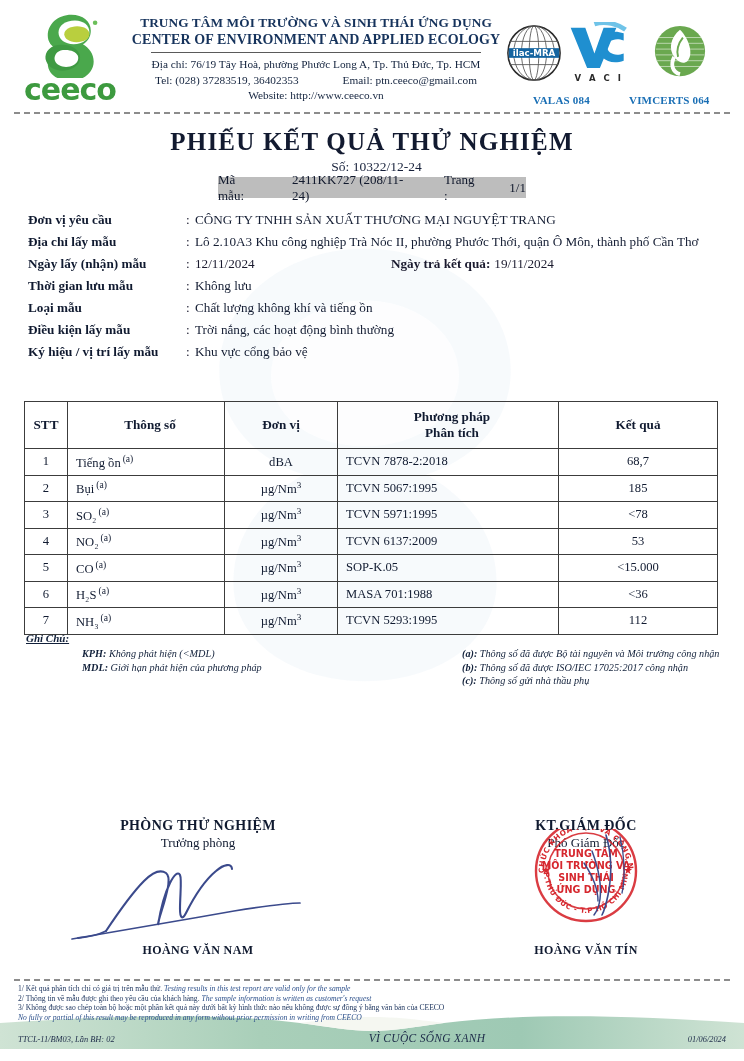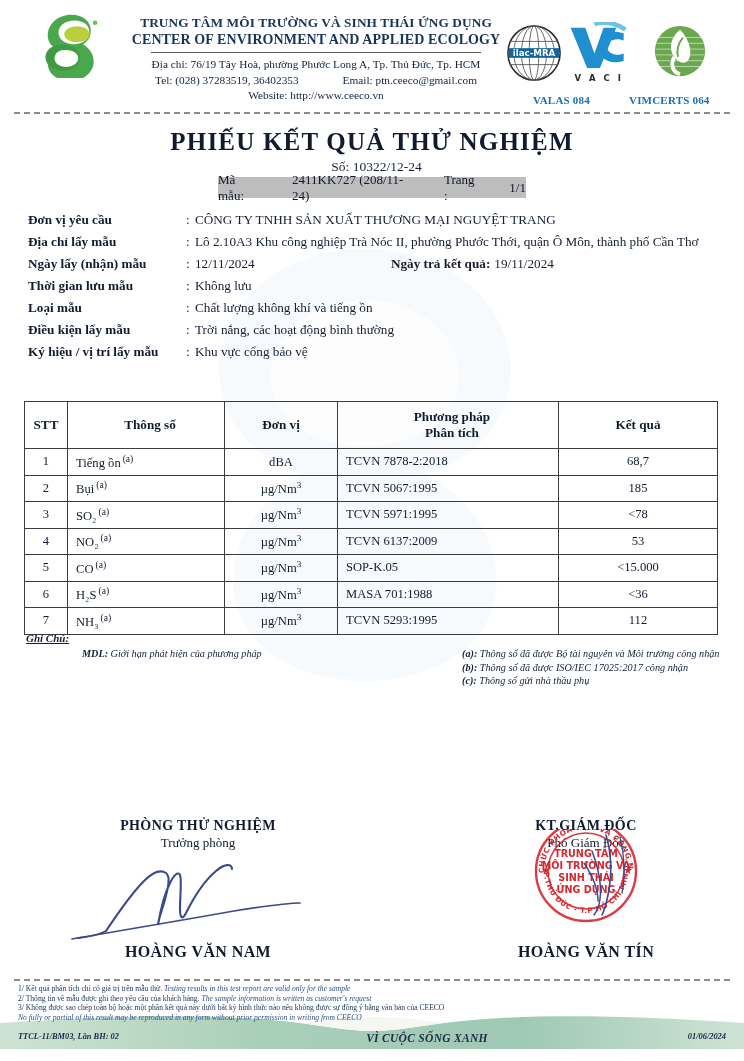--- a/index.html
+++ b/index.html
@@ -255,21 +255,21 @@
   .sig-right { left: 452px; top: 0; width: 268px; }
   .sig-role1 {
     font-weight: 700;
     font-size: 14px;
     letter-spacing: 0.4px;
     color: #101a30;
   }
   .sig-role2 { font-size: 13px; margin-top: 1px; color: #101a30; }
   .sig-name {
     font-weight: 700;
-    font-size: 16px;
+    font-size: 12px;
     letter-spacing: 0.4px;
     color: #101a30;
   }
   .sig-art { position: relative; height: 92px; }
   .sig-art svg { position: absolute; left: 0; top: 0; }
 
   
   .dashed-bottom { top: 979px; }
   .footer-legal {
     position: absolute;
@@ -290,23 +290,23 @@
     height: 36px;
     z-index: 1;
   }
   .footer-text-row {
     position: absolute;
     left: 18px;
     top: 1032px;
     width: 708px;
     z-index: 3;
     display: flex;
-    align-items: flex-start;
+    align-items: flex-end;
     font-style: italic;
-    font-weight: 700;
+    font-weight: 400;
     font-size: 8.4px;
     color: #1c2a48;
   }
   .ft-left { width: 230px; flex: 0 0 230px; text-align: left; }
   .ft-center { flex: 1; text-align: center; font-size: 11.5px; letter-spacing: 0.3px; }
   .ft-right { width: 120px; flex: 0 0 120px; text-align: right; }
 </style>
 </head>
 <body>
 
@@ -323,20 +323,21 @@
 
     <div class="logo-ceeco">
       <svg class="mark" viewBox="0 0 100 92">
         <path d="M52 4c16 0 27 9 27 22 0 8-4 15-11 19 9 5 15 14 15 24 0 16-15 27-33 27-17 0-31-10-31-24 0-9 5-16 13-20-8-4-13-11-13-19C19 17 33 4 52 4z" fill="#4aa84c"></path>
         <path d="M57 12c12 0 20 7 20 16 0 10-9 17-22 17-12 0-21-7-21-16 0-10 9-17 23-17z" fill="#ffffff"></path>
         <path d="M60 20c10 0 17 5 17 11 0 7-8 11-18 11s-17-5-17-11 8-11 18-11z" fill="#b9cf3e"></path>
         <path d="M33 46c14-2 26 3 30 12 4 10-3 20-16 23-13 3-26-2-30-12-4-9 2-21 16-23z" fill="#3f9a43"></path>
         <path d="M40 53c10-1 18 2 21 8 2 6-2 13-11 15-9 2-18-1-21-8-2-6 2-14 11-15z" fill="#ffffff"></path>
         <circle cx="85" cy="15" r="3.2" fill="#6bbf59"></circle>
       </svg>
+      <div class="wordmark">ceeco</div>
     </div>
 
     <div class="org-block">
       <div class="org-name-vn">TRUNG TÂM MÔI TRƯỜNG VÀ SINH THÁI ỨNG DỤNG</div>
       <div class="org-name-en">CENTER OF ENVIRONMENT AND APPLIED ECOLOGY</div>
       <div class="org-rule"></div>
       <div class="org-contact">
         <div>Địa chỉ: 76/19 Tây Hoà, phường Phước Long A, Tp. Thủ Đức, Tp. HCM</div>
         <div class="row2">
           <span>Tel: (028) 37283519, 36402353</span>
@@ -513,20 +514,21 @@
           <td class="c-result">112</td>
         </tr>
       </tbody>
     </table>
   </div>
 
   <div class="notes">
     <div class="notes-title">Ghi Chú:</div>
     <div class="notes-cols">
       <div class="notes-left">
+        <div><span class="nb">KPH:</span><span> Không phát hiện (&lt;MDL)</span></div>
         <div><span class="nb">MDL:</span><span> Giới hạn phát hiện của phương pháp</span></div>
       </div>
       <div class="notes-right">
         <div><span class="nb">(a):</span><span> Thông số đã được Bộ tài nguyên và Môi trường công nhận</span></div>
         <div><span class="nb">(b):</span><span> Thông số đã được ISO/IEC 17025:2017 công nhận</span></div>
         <div><span class="nb">(c):</span><span> Thông số gửi nhà thầu phụ</span></div>
       </div>
     </div>
   </div>
 

